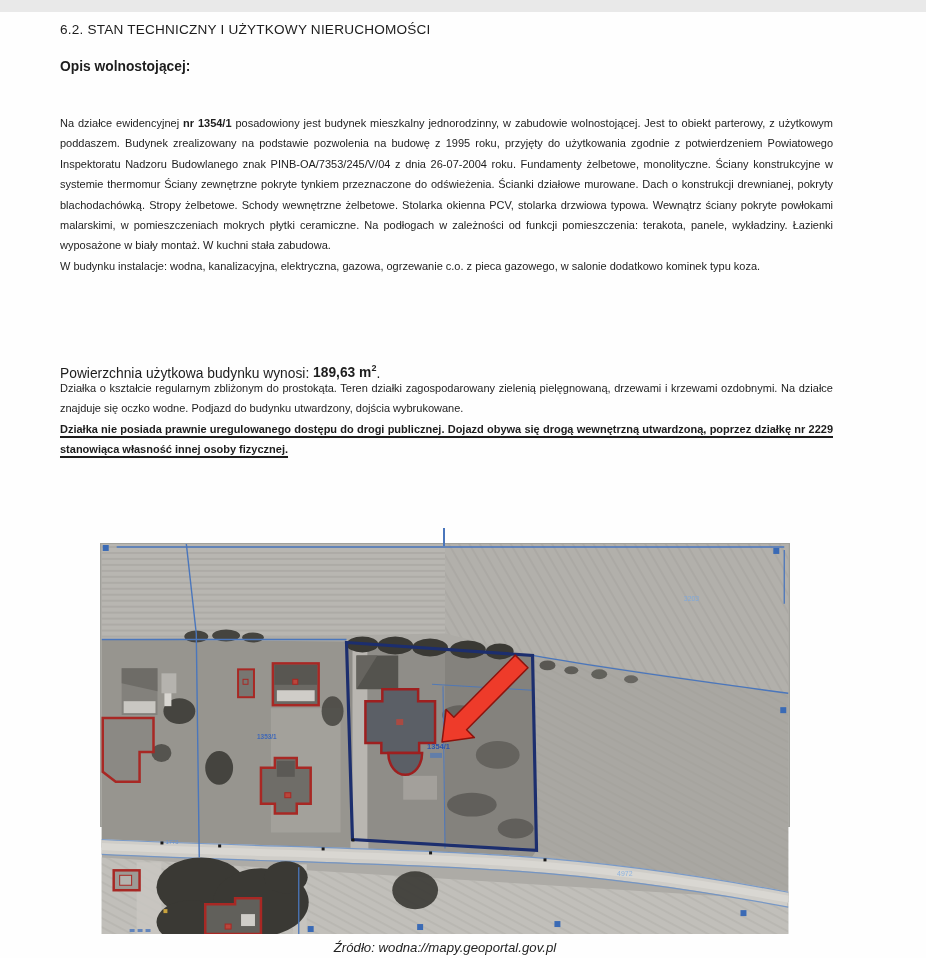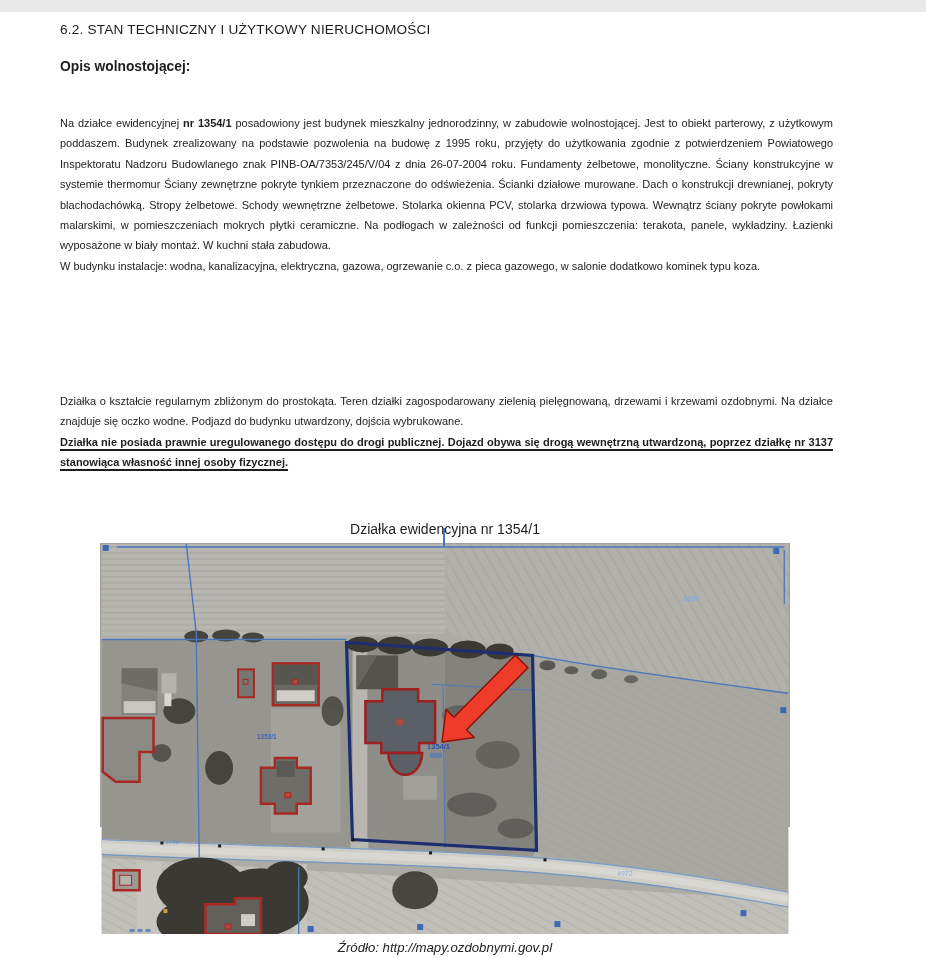--- a/index.html
+++ b/index.html
@@ -7,48 +7,48 @@
     position:relative;width:926px;height:958px;background:#fefefe;
     font-family:"Liberation Sans",sans-serif;color:#1d1d1d;overflow:hidden;
     margin:12px auto;
   }
   .sec-title{position:absolute;left:60px;top:10px;font-size:13.6px;letter-spacing:.2px;}
   .sub-title{position:absolute;left:60px;top:47px;font-size:13.8px;font-weight:700;}
   .para{position:absolute;left:60px;width:773px;font-size:11px;line-height:20.4px;text-align:justify;}
   .p1{top:90px;}
   .area-line{position:absolute;left:60px;top:338px;font-size:13.8px;}
   .area-line sup{font-size:9px;}
-  .block2{top:379px;}
+  .block2{top:366px;}
   .p4{font-weight:700;text-decoration:underline;text-decoration-thickness:1.6px;text-underline-offset:2.5px;}
   .map-caption{position:absolute;left:100px;top:509px;width:690px;text-align:center;font-size:14px;}
   .map-wrap{position:absolute;left:100px;top:531px;width:690px;height:284px;border:1px solid #a0a09b;box-sizing:border-box;background:#adaba6;}
   .map-wrap svg{display:block;}
   .blue-tick{position:absolute;left:342px;top:-16px;width:2px;height:18px;background:#4a76bc;}
   .src-caption{position:absolute;left:100px;top:928px;width:690px;text-align:center;font-style:italic;font-size:13.2px;color:#222;}
   .bottom-bar{position:absolute;left:0;top:949px;width:926px;height:9px;background:#0d0d0d;border-radius:3px;}
   svg text{font-family:"Liberation Sans",sans-serif;}
 </style>
 </head>
 <body>
 
 <div class="page">
 
   <div class="sec-title">6.2. STAN TECHNICZNY I UŻYTKOWY NIERUCHOMOŚCI</div>
   <div class="sub-title">Opis wolnostojącej:</div>
 
   <p class="para p1"><span>Na działce ewidencyjnej </span><strong>nr 1354/1</strong><span> posadowiony jest budynek mieszkalny jednorodzinny, w zabudowie wolnostojącej. Jest to obiekt parterowy, z użytkowym poddaszem. Budynek zrealizowany na podstawie pozwolenia na budowę z 1995 roku, przyjęty do użytkowania zgodnie z potwierdzeniem Powiatowego Inspektoratu Nadzoru Budowlanego znak PINB-OA/7353/245/V/04 z dnia 26-07-2004 roku. Fundamenty żelbetowe, monolityczne. Ściany konstrukcyjne w systemie thermomur Ściany zewnętrzne pokryte tynkiem przeznaczone do odświeżenia. Ścianki działowe murowane. Dach o konstrukcji drewnianej, pokryty blachodachówką. Stropy żelbetowe. Schody wewnętrzne żelbetowe. Stolarka okienna PCV, stolarka drzwiowa typowa. Wewnątrz ściany pokryte powłokami malarskimi, w pomieszczeniach mokrych płytki ceramiczne. Na podłogach w zależności od funkcji pomieszczenia: terakota, panele, wykładziny. Łazienki wyposażone w biały montaż. W kuchni stała zabudowa.</span><br>
   <span>W budynku instalacje: wodna, kanalizacyjna, elektryczna, gazowa, ogrzewanie c.o. z pieca gazowego, w salonie dodatkowo kominek typu koza.</span></p>
 
+  <p class="area-line"><span>Powierzchnia użytkowa budynku wynosi: </span><strong><span>189,63 m</span><sup>2</sup></strong><span>.</span></p>
 
   <div class="para block2">
     <span>Działka o kształcie regularnym zbliżonym do prostokąta. Teren działki zagospodarowany zielenią pielęgnowaną, drzewami i krzewami ozdobnymi. Na działce znajduje się oczko wodne. Podjazd do budynku utwardzony, dojścia wybrukowane.</span><br>
-    <span class="p4">Działka nie posiada prawnie uregulowanego dostępu do drogi publicznej. Dojazd obywa się drogą wewnętrzną utwardzoną, poprzez działkę nr 3137 stanowiąca własność innej osoby fizycznej.</span>
+    <span class="p4">Działka nie posiada prawnie uregulowanego dostępu do drogi publicznej. Dojazd obywa się drogą wewnętrzną utwardzoną, poprzez działkę nr 2229 stanowiąca własność innej osoby fizycznej.</span>
   </div>
 
-  <div class="map-caption">Działka ewidencyjna nr 1354/1</div>
 
   <div class="map-wrap">
     <div class="blue-tick"></div>
     <svg width="688" height="390" viewBox="0 0 690 392">
       <defs>
         <pattern id="hrows" width="7" height="6" patternUnits="userSpaceOnUse">
           <line x1="0" y1="3" x2="7" y2="3" stroke="#8e8c87" stroke-width="1.2" opacity="0.45"></line>
         </pattern>
         <pattern id="drows" width="9" height="9" patternUnits="userSpaceOnUse" patternTransform="rotate(60)">
           <line x1="0" y1="4" x2="9" y2="4" stroke="#8e8c87" stroke-width="1" opacity="0.4"></line>
@@ -204,16 +204,16 @@
         <text x="327" y="206" font-size="7.5" font-weight="600" fill="#2d54ab">1354/1</text>
         <rect x="330" y="210" width="12" height="5" fill="#4a76bc" opacity="0.65"></rect>
         <text x="156" y="196" font-size="6.5" font-weight="600" fill="#3f68b8">1353/1</text>
         <text x="585" y="57" font-size="7" fill="#7ea8dc">3203</text>
         <text x="518" y="334" font-size="7" fill="#8fb4e0">4972</text>
         <text x="64" y="302" font-size="6" fill="#6a93cd">1773</text>
       </g>
     </svg>
   </div>
 
-  <div class="src-caption">Źródło: http://mapy.ozdobnymi.gov.pl</div>
+  <div class="src-caption">Źródło: wodna://mapy.geoportal.gov.pl</div>
 
   <div class="bottom-bar"></div>
 </div>
 
 </body></html>

